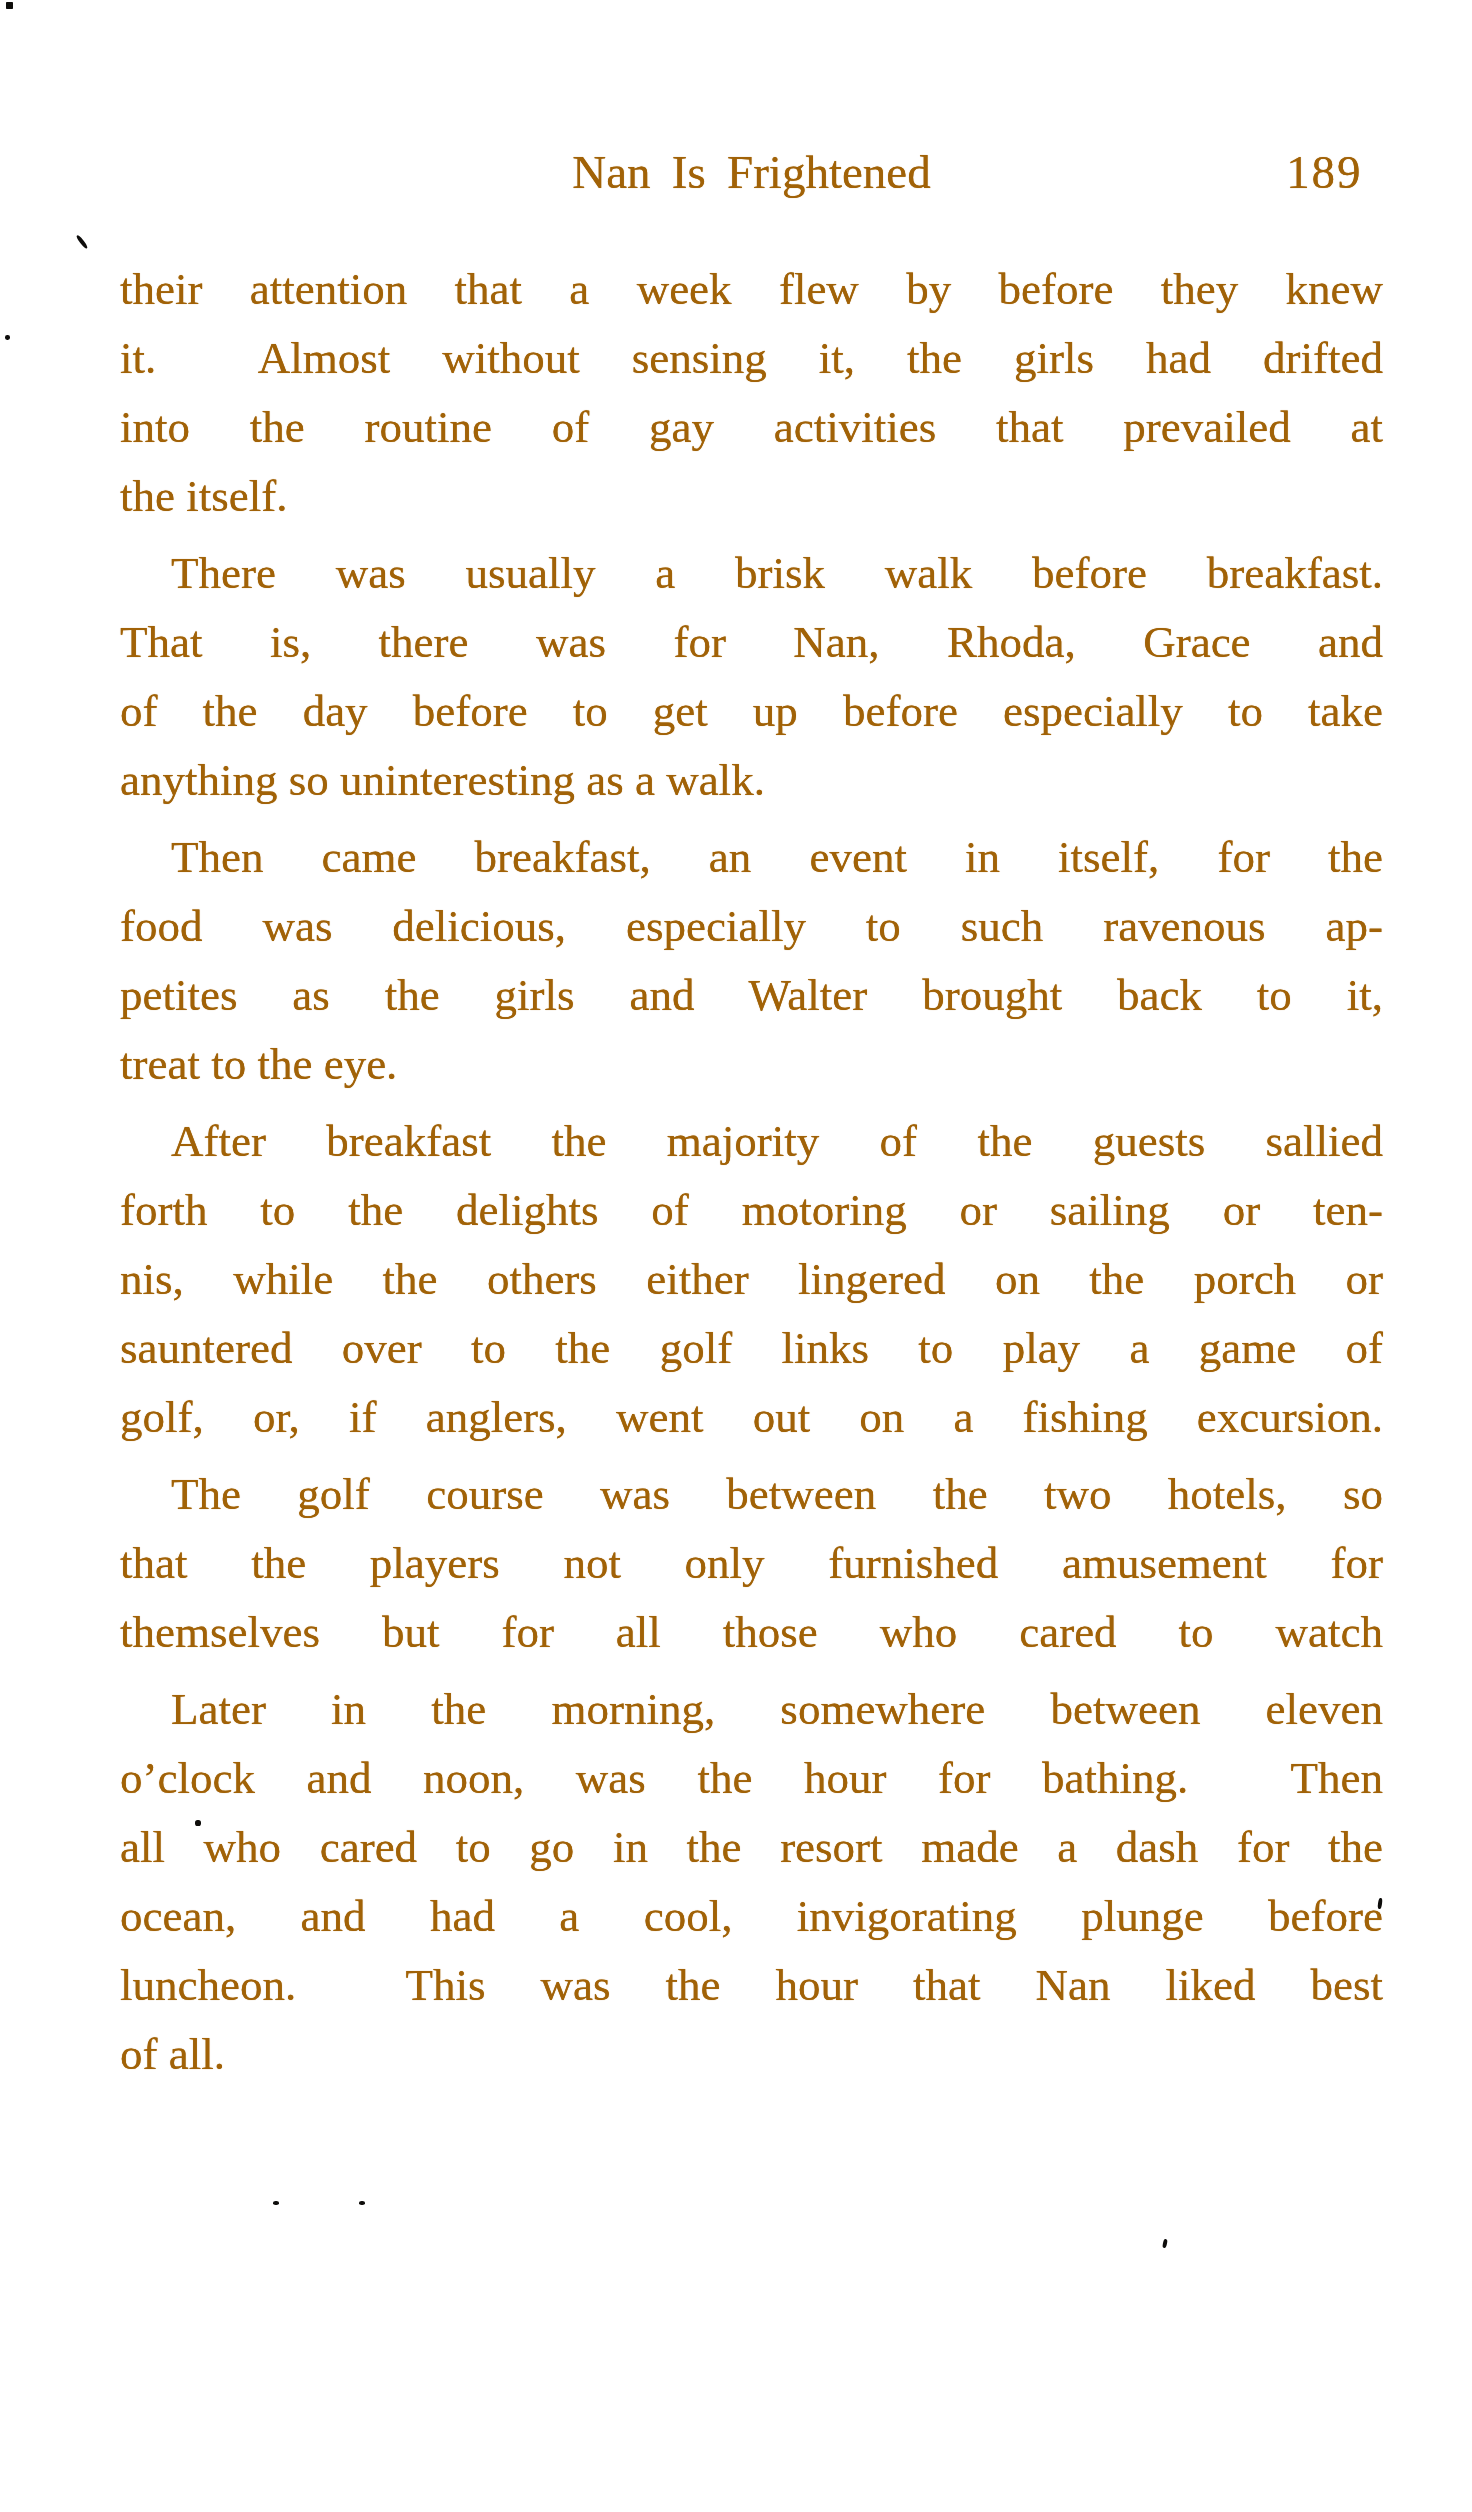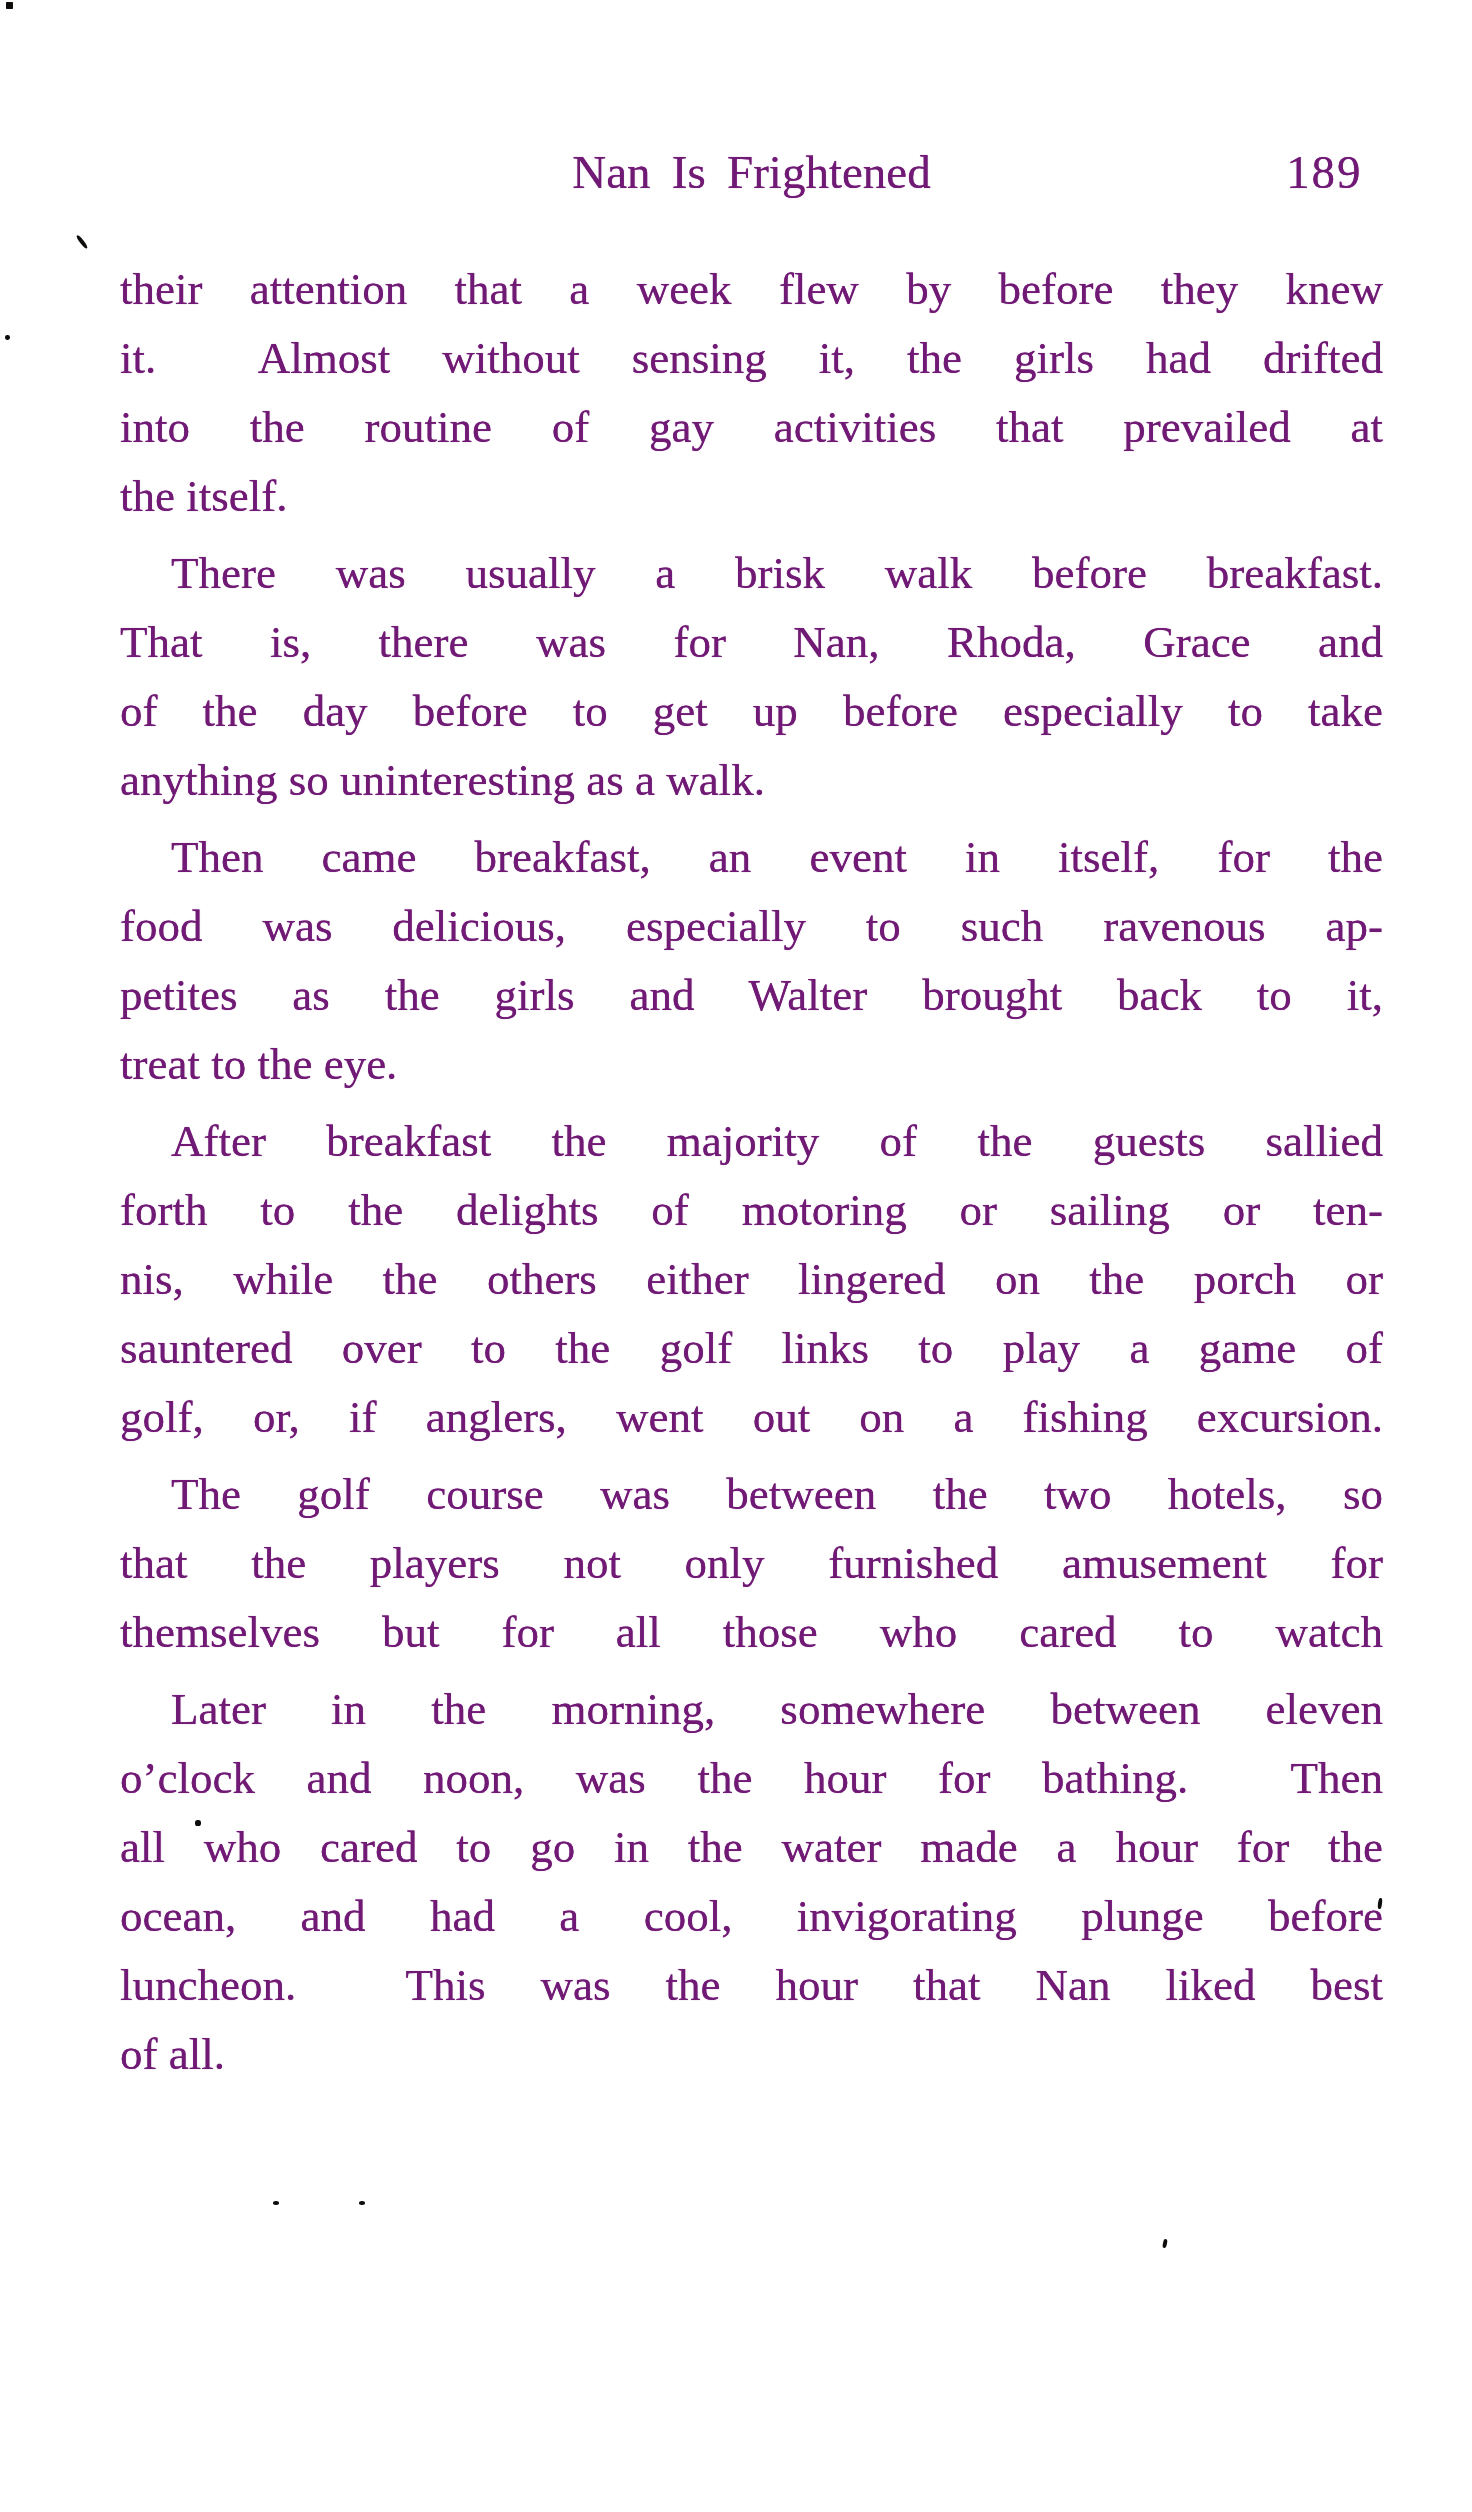--- a/index.html
+++ b/index.html
@@ -71,21 +71,21 @@
   .a-margin1  { left: 4.8px;    top: 335px;  width: 4.8px;  height: 4.8px; }
   .a-them     { left: 195px;  top: 1820px; width: 5.7px;  height: 5.7px; }
   .a-then     { left: 1378px; top: 1898px; width: 3.8px;  height: 11.4px; transform: rotate(8deg); }
   .a-under1   { left: 273px;  top: 2201px; width: 5.7px;  height: 3.8px; }
   .a-under2   { left: 359px;  top: 2201px; width: 5.7px;  height: 3.8px; }
   .a-best     { left: 1163px; top: 2239px; width: 3.8px;  height: 8.6px; transform: rotate(12deg); }
 </style>
 </head>
 <body>
 
-<div class="page" style="color: #701a75; background: rgb(255, 255, 255);">
+<div class="page" style="color: #a16207; background: rgb(255, 255, 255);">
 
   <div class="text-block">
     <div class="header">
       <span class="running-title">Nan Is Frightened</span>
       <span class="page-number">189</span>
     </div>
 
     <div class="body-text" id="body-text">
         <div class="paragraph">
           <div class="line">their attention that a week flew by before they knew</div>
@@ -113,21 +113,21 @@
           <div class="line">golf, or, if anglers, went out on a fishing excursion.</div>
         </div>
         <div class="paragraph indent">
           <div class="line">The golf course was between the two hotels, so</div>
           <div class="line">that the players not only furnished amusement for</div>
           <div class="line">themselves but for all those who cared to watch</div>
         </div>
         <div class="paragraph indent">
           <div class="line">Later in the morning, somewhere between eleven</div>
           <div class="line">o’clock and noon, was the hour for bathing.&nbsp; Then</div>
-          <div class="line">all who cared to go in the water made a hour for the</div>
+          <div class="line">all who cared to go in the resort made a dash for the</div>
           <div class="line">ocean, and had a cool, invigorating plunge before</div>
           <div class="line">luncheon.&nbsp; This was the hour that Nan liked best</div>
           <div class="line last">of all.</div>
         </div>
       </div>
   </div>
 
   <div class="artifact a-corner" style="background: rgb(14, 13, 11);"></div>
   <div class="artifact a-grave" style="background: rgb(14, 13, 11);"></div>
   <div class="artifact a-margin1" style="background: rgb(14, 13, 11);"></div>

